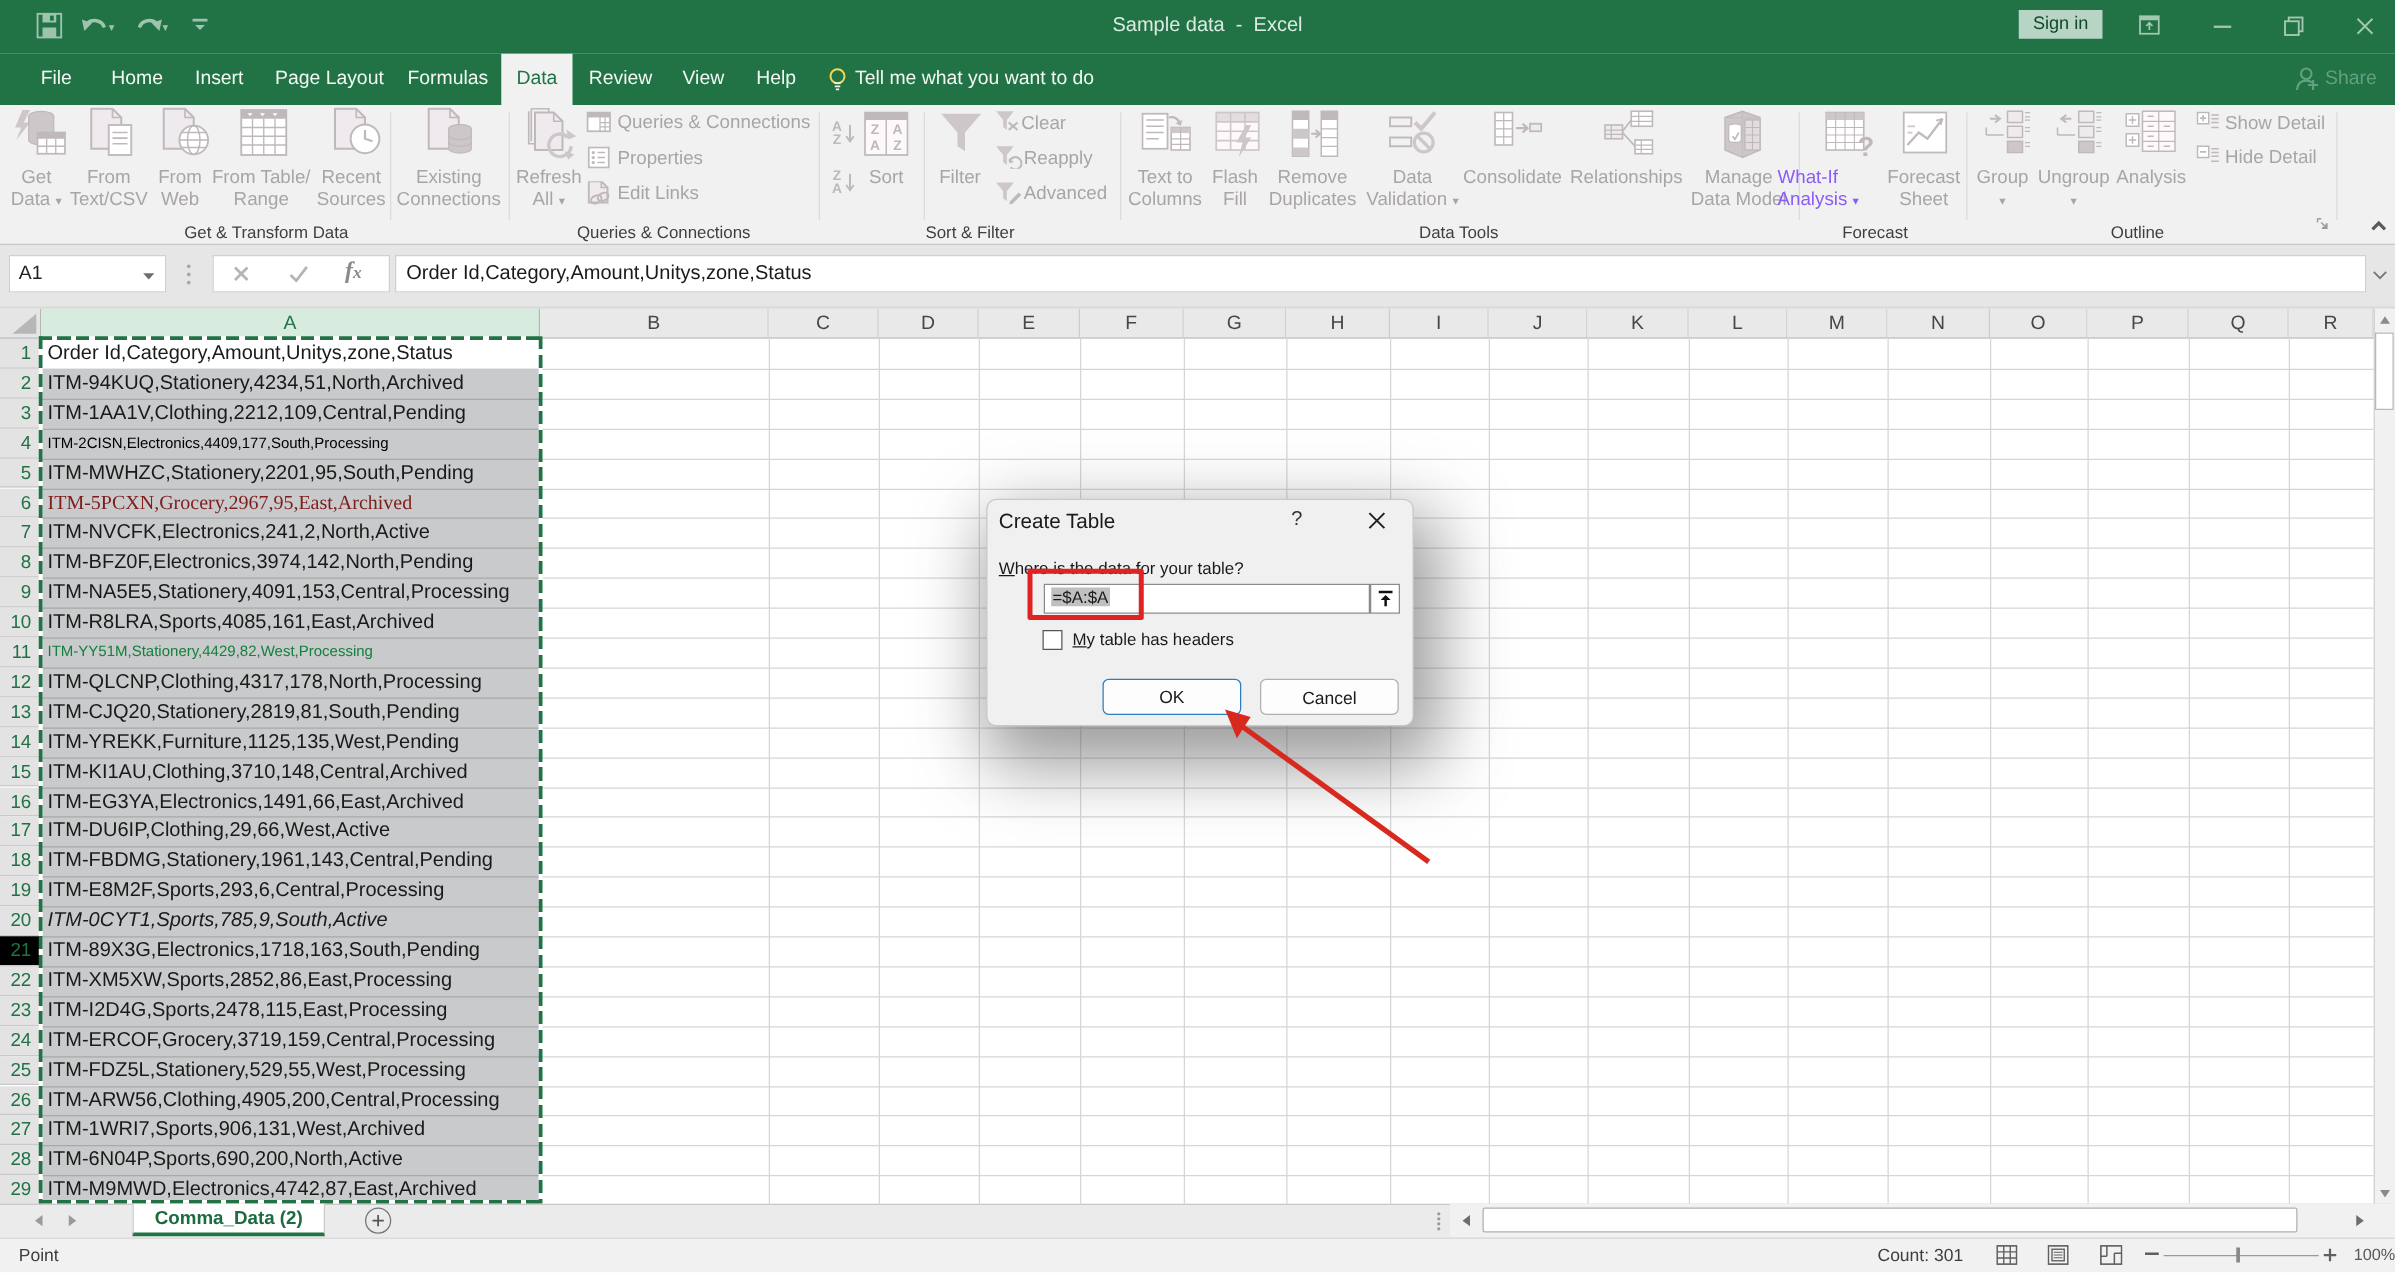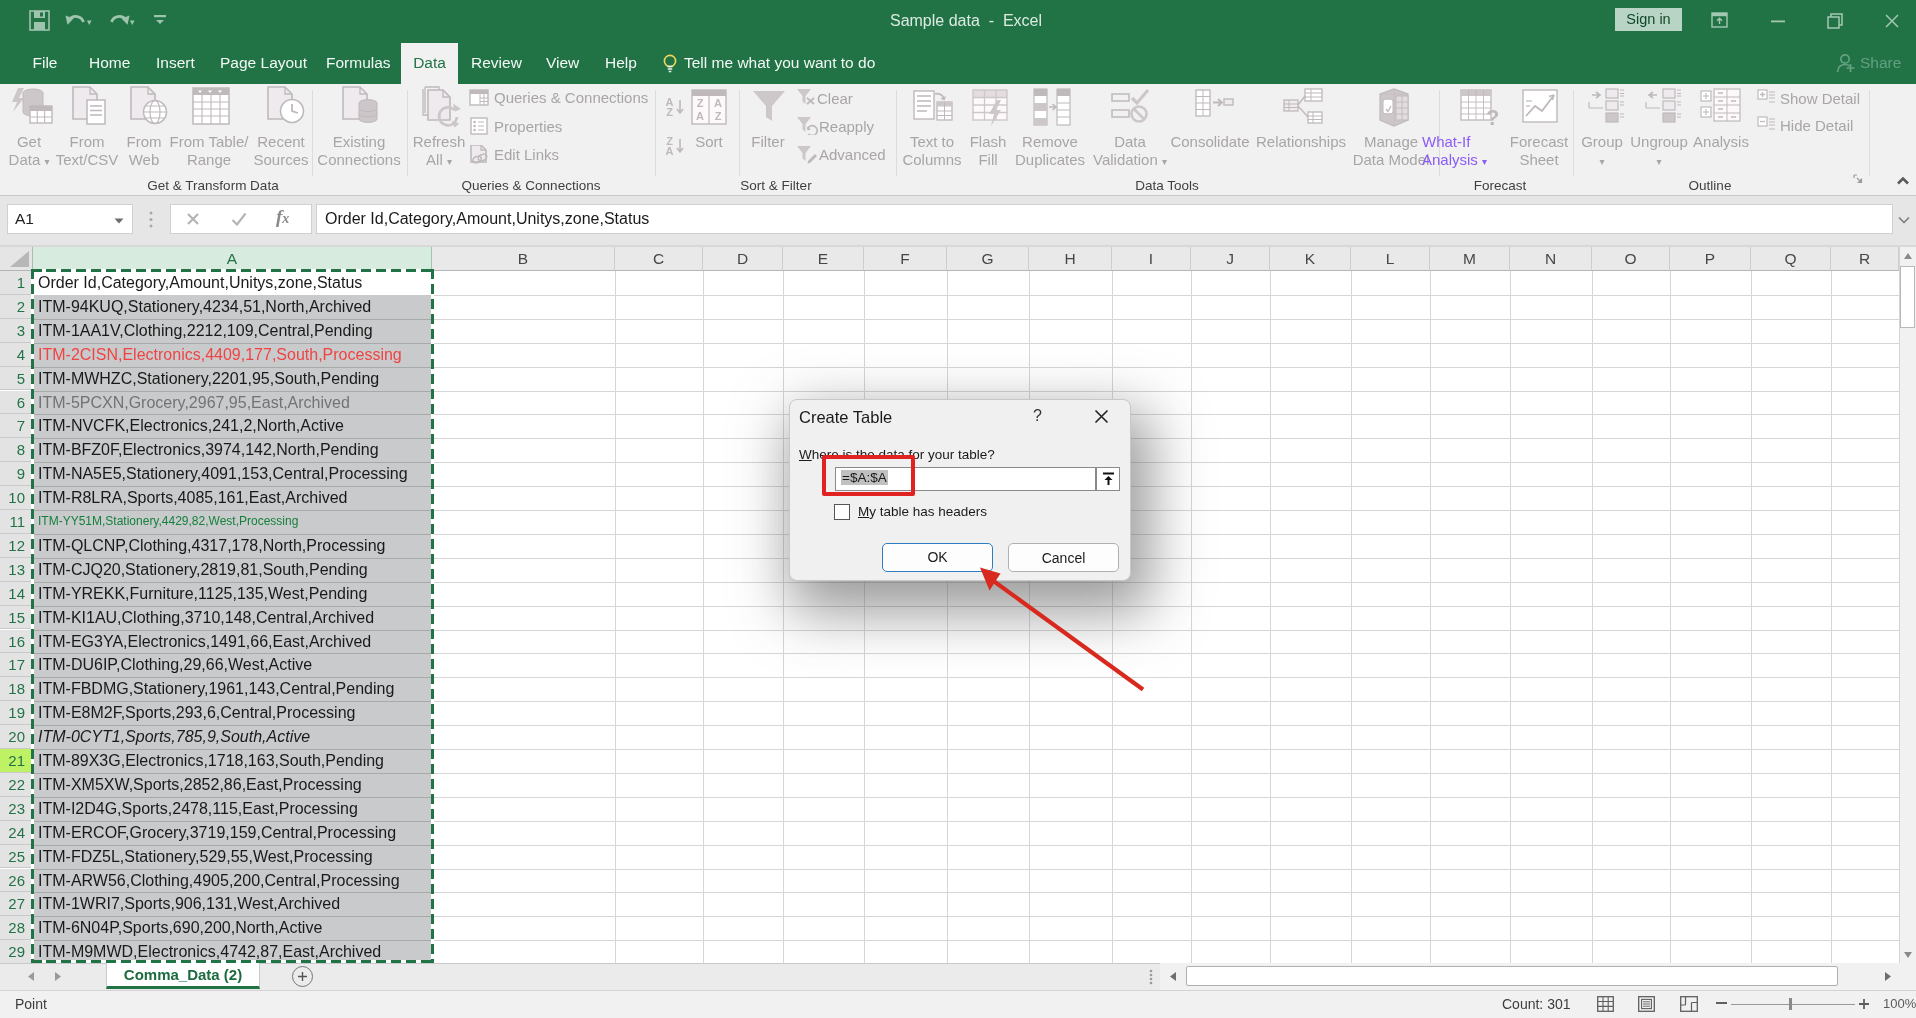--- a/index.html
+++ b/index.html
@@ -427,21 +427,21 @@
 <div class="abs" style="left:0;top:510.0px;width:33px;height:23.9px;background:#e3e3e3;border-bottom:1px solid #c9c9c9;border-right:1px solid #9fc7ae;color:#217346;font-size:15px;text-align:right;line-height:23.9px;padding-right:7px;">11</div>
 <div class="abs" style="left:0;top:533.9px;width:33px;height:23.9px;background:#e3e3e3;border-bottom:1px solid #c9c9c9;border-right:1px solid #9fc7ae;color:#217346;font-size:15px;text-align:right;line-height:23.9px;padding-right:7px;">12</div>
 <div class="abs" style="left:0;top:557.8px;width:33px;height:23.9px;background:#e3e3e3;border-bottom:1px solid #c9c9c9;border-right:1px solid #9fc7ae;color:#217346;font-size:15px;text-align:right;line-height:23.9px;padding-right:7px;">13</div>
 <div class="abs" style="left:0;top:581.7px;width:33px;height:23.9px;background:#e3e3e3;border-bottom:1px solid #c9c9c9;border-right:1px solid #9fc7ae;color:#217346;font-size:15px;text-align:right;line-height:23.9px;padding-right:7px;">14</div>
 <div class="abs" style="left:0;top:605.6px;width:33px;height:23.9px;background:#e3e3e3;border-bottom:1px solid #c9c9c9;border-right:1px solid #9fc7ae;color:#217346;font-size:15px;text-align:right;line-height:23.9px;padding-right:7px;">15</div>
 <div class="abs" style="left:0;top:629.5px;width:33px;height:23.9px;background:#e3e3e3;border-bottom:1px solid #c9c9c9;border-right:1px solid #9fc7ae;color:#217346;font-size:15px;text-align:right;line-height:23.9px;padding-right:7px;">16</div>
 <div class="abs" style="left:0;top:653.4px;width:33px;height:23.9px;background:#e3e3e3;border-bottom:1px solid #c9c9c9;border-right:1px solid #9fc7ae;color:#217346;font-size:15px;text-align:right;line-height:23.9px;padding-right:7px;">17</div>
 <div class="abs" style="left:0;top:677.3px;width:33px;height:23.9px;background:#e3e3e3;border-bottom:1px solid #c9c9c9;border-right:1px solid #9fc7ae;color:#217346;font-size:15px;text-align:right;line-height:23.9px;padding-right:7px;">18</div>
 <div class="abs" style="left:0;top:701.2px;width:33px;height:23.9px;background:#e3e3e3;border-bottom:1px solid #c9c9c9;border-right:1px solid #9fc7ae;color:#217346;font-size:15px;text-align:right;line-height:23.9px;padding-right:7px;">19</div>
 <div class="abs" style="left:0;top:725.1px;width:33px;height:23.9px;background:#e3e3e3;border-bottom:1px solid #c9c9c9;border-right:1px solid #9fc7ae;color:#217346;font-size:15px;text-align:right;line-height:23.9px;padding-right:7px;">20</div>
-<div class="abs" style="left:0;top:749.0px;width:33px;height:23.9px;background:#bef264;border-bottom:1px solid #c9c9c9;border-right:1px solid #9fc7ae;color:#217346;font-size:15px;text-align:right;line-height:23.9px;padding-right:7px;">21</div>
+<div class="abs" style="left:0;top:749.0px;width:33px;height:23.9px;background:#000000;border-bottom:1px solid #c9c9c9;border-right:1px solid #9fc7ae;color:#217346;font-size:15px;text-align:right;line-height:23.9px;padding-right:7px;">21</div>
 <div class="abs" style="left:0;top:772.9px;width:33px;height:23.9px;background:#e3e3e3;border-bottom:1px solid #c9c9c9;border-right:1px solid #9fc7ae;color:#217346;font-size:15px;text-align:right;line-height:23.9px;padding-right:7px;">22</div>
 <div class="abs" style="left:0;top:796.8px;width:33px;height:23.9px;background:#e3e3e3;border-bottom:1px solid #c9c9c9;border-right:1px solid #9fc7ae;color:#217346;font-size:15px;text-align:right;line-height:23.9px;padding-right:7px;">23</div>
 <div class="abs" style="left:0;top:820.7px;width:33px;height:23.9px;background:#e3e3e3;border-bottom:1px solid #c9c9c9;border-right:1px solid #9fc7ae;color:#217346;font-size:15px;text-align:right;line-height:23.9px;padding-right:7px;">24</div>
 <div class="abs" style="left:0;top:844.6px;width:33px;height:23.9px;background:#e3e3e3;border-bottom:1px solid #c9c9c9;border-right:1px solid #9fc7ae;color:#217346;font-size:15px;text-align:right;line-height:23.9px;padding-right:7px;">25</div>
 <div class="abs" style="left:0;top:868.5px;width:33px;height:23.9px;background:#e3e3e3;border-bottom:1px solid #c9c9c9;border-right:1px solid #9fc7ae;color:#217346;font-size:15px;text-align:right;line-height:23.9px;padding-right:7px;">26</div>
 <div class="abs" style="left:0;top:892.4px;width:33px;height:23.9px;background:#e3e3e3;border-bottom:1px solid #c9c9c9;border-right:1px solid #9fc7ae;color:#217346;font-size:15px;text-align:right;line-height:23.9px;padding-right:7px;">27</div>
 <div class="abs" style="left:0;top:916.3px;width:33px;height:23.9px;background:#e3e3e3;border-bottom:1px solid #c9c9c9;border-right:1px solid #9fc7ae;color:#217346;font-size:15px;text-align:right;line-height:23.9px;padding-right:7px;">28</div>
 <div class="abs" style="left:0;top:940.2px;width:33px;height:23.9px;background:#e3e3e3;border-bottom:1px solid #c9c9c9;border-right:1px solid #9fc7ae;color:#217346;font-size:15px;text-align:right;line-height:23.9px;padding-right:7px;">29</div>
 <div class="abs" style="left:34px;top:294.9px;width:397px;height:668.1px;background:#c9cacb;"></div>
 <div class="abs" style="left:34px;top:318.8px;width:397px;height:1px;background:#a8a9a9;"></div>
@@ -467,23 +467,23 @@
 <div class="abs" style="left:34px;top:796.8px;width:397px;height:1px;background:#a8a9a9;"></div>
 <div class="abs" style="left:34px;top:820.7px;width:397px;height:1px;background:#a8a9a9;"></div>
 <div class="abs" style="left:34px;top:844.6px;width:397px;height:1px;background:#a8a9a9;"></div>
 <div class="abs" style="left:34px;top:868.5px;width:397px;height:1px;background:#a8a9a9;"></div>
 <div class="abs" style="left:34px;top:892.4px;width:397px;height:1px;background:#a8a9a9;"></div>
 <div class="abs" style="left:34px;top:916.3px;width:397px;height:1px;background:#a8a9a9;"></div>
 <div class="abs" style="left:34px;top:940.2px;width:397px;height:1px;background:#a8a9a9;"></div>
 <div class="abs" style="left:38px;top:271.0px;width:392px;height:23.9px;line-height:23.9px;font-size:16px;color:#1a1a1a;white-space:nowrap;overflow:hidden;">Order Id,Category,Amount,Unitys,zone,Status</div>
 <div class="abs" style="left:38px;top:294.9px;width:392px;height:23.9px;line-height:23.9px;font-size:16px;color:#1a1a1a;white-space:nowrap;overflow:hidden;">ITM-94KUQ,Stationery,4234,51,North,Archived</div>
 <div class="abs" style="left:38px;top:318.8px;width:392px;height:23.9px;line-height:23.9px;font-size:16px;color:#1a1a1a;white-space:nowrap;overflow:hidden;">ITM-1AA1V,Clothing,2212,109,Central,Pending</div>
-<div class="abs" style="left:38px;top:342.7px;width:392px;height:23.9px;line-height:23.9px;font-size:16px;color:#ef4444;white-space:nowrap;overflow:hidden;">ITM-2CISN,Electronics,4409,177,South,Processing</div>
+<div class="abs" style="left:38px;top:342.7px;width:392px;height:23.9px;line-height:23.9px;font-size:12px;color:#000000;white-space:nowrap;overflow:hidden;">ITM-2CISN,Electronics,4409,177,South,Processing</div>
 <div class="abs" style="left:38px;top:366.6px;width:392px;height:23.9px;line-height:23.9px;font-size:16px;color:#1a1a1a;white-space:nowrap;overflow:hidden;">ITM-MWHZC,Stationery,2201,95,South,Pending</div>
-<div class="abs" style="left:38px;top:390.5px;width:392px;height:23.9px;line-height:23.9px;font-size:16px;color:#737373;white-space:nowrap;overflow:hidden;">ITM-5PCXN,Grocery,2967,95,East,Archived</div>
+<div class="abs" style="left:38px;top:390.5px;width:392px;height:23.9px;line-height:23.9px;font-size:16px;color:#7f1d1d;white-space:nowrap;overflow:hidden;font-family:Liberation Serif, serif;">ITM-5PCXN,Grocery,2967,95,East,Archived</div>
 <div class="abs" style="left:38px;top:414.4px;width:392px;height:23.9px;line-height:23.9px;font-size:16px;color:#1a1a1a;white-space:nowrap;overflow:hidden;">ITM-NVCFK,Electronics,241,2,North,Active</div>
 <div class="abs" style="left:38px;top:438.3px;width:392px;height:23.9px;line-height:23.9px;font-size:16px;color:#1a1a1a;white-space:nowrap;overflow:hidden;">ITM-BFZ0F,Electronics,3974,142,North,Pending</div>
 <div class="abs" style="left:38px;top:462.2px;width:392px;height:23.9px;line-height:23.9px;font-size:16px;color:#1a1a1a;white-space:nowrap;overflow:hidden;">ITM-NA5E5,Stationery,4091,153,Central,Processing</div>
 <div class="abs" style="left:38px;top:486.1px;width:392px;height:23.9px;line-height:23.9px;font-size:16px;color:#1a1a1a;white-space:nowrap;overflow:hidden;">ITM-R8LRA,Sports,4085,161,East,Archived</div>
 <div class="abs" style="left:38px;top:510.0px;width:392px;height:23.9px;line-height:23.9px;font-size:12px;color:#15803d;white-space:nowrap;overflow:hidden;">ITM-YY51M,Stationery,4429,82,West,Processing</div>
 <div class="abs" style="left:38px;top:533.9px;width:392px;height:23.9px;line-height:23.9px;font-size:16px;color:#1a1a1a;white-space:nowrap;overflow:hidden;">ITM-QLCNP,Clothing,4317,178,North,Processing</div>
 <div class="abs" style="left:38px;top:557.8px;width:392px;height:23.9px;line-height:23.9px;font-size:16px;color:#1a1a1a;white-space:nowrap;overflow:hidden;">ITM-CJQ20,Stationery,2819,81,South,Pending</div>
 <div class="abs" style="left:38px;top:581.7px;width:392px;height:23.9px;line-height:23.9px;font-size:16px;color:#1a1a1a;white-space:nowrap;overflow:hidden;">ITM-YREKK,Furniture,1125,135,West,Pending</div>
 <div class="abs" style="left:38px;top:605.6px;width:392px;height:23.9px;line-height:23.9px;font-size:16px;color:#1a1a1a;white-space:nowrap;overflow:hidden;">ITM-KI1AU,Clothing,3710,148,Central,Archived</div>
 <div class="abs" style="left:38px;top:629.5px;width:392px;height:23.9px;line-height:23.9px;font-size:16px;color:#1a1a1a;white-space:nowrap;overflow:hidden;">ITM-EG3YA,Electronics,1491,66,East,Archived</div>

